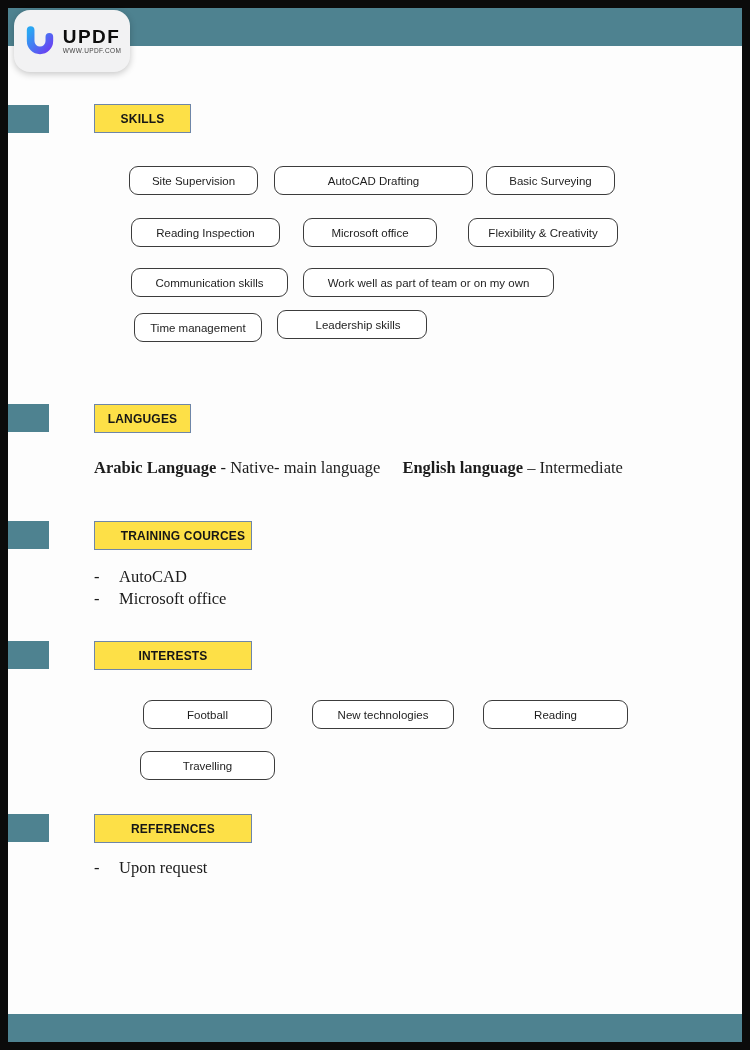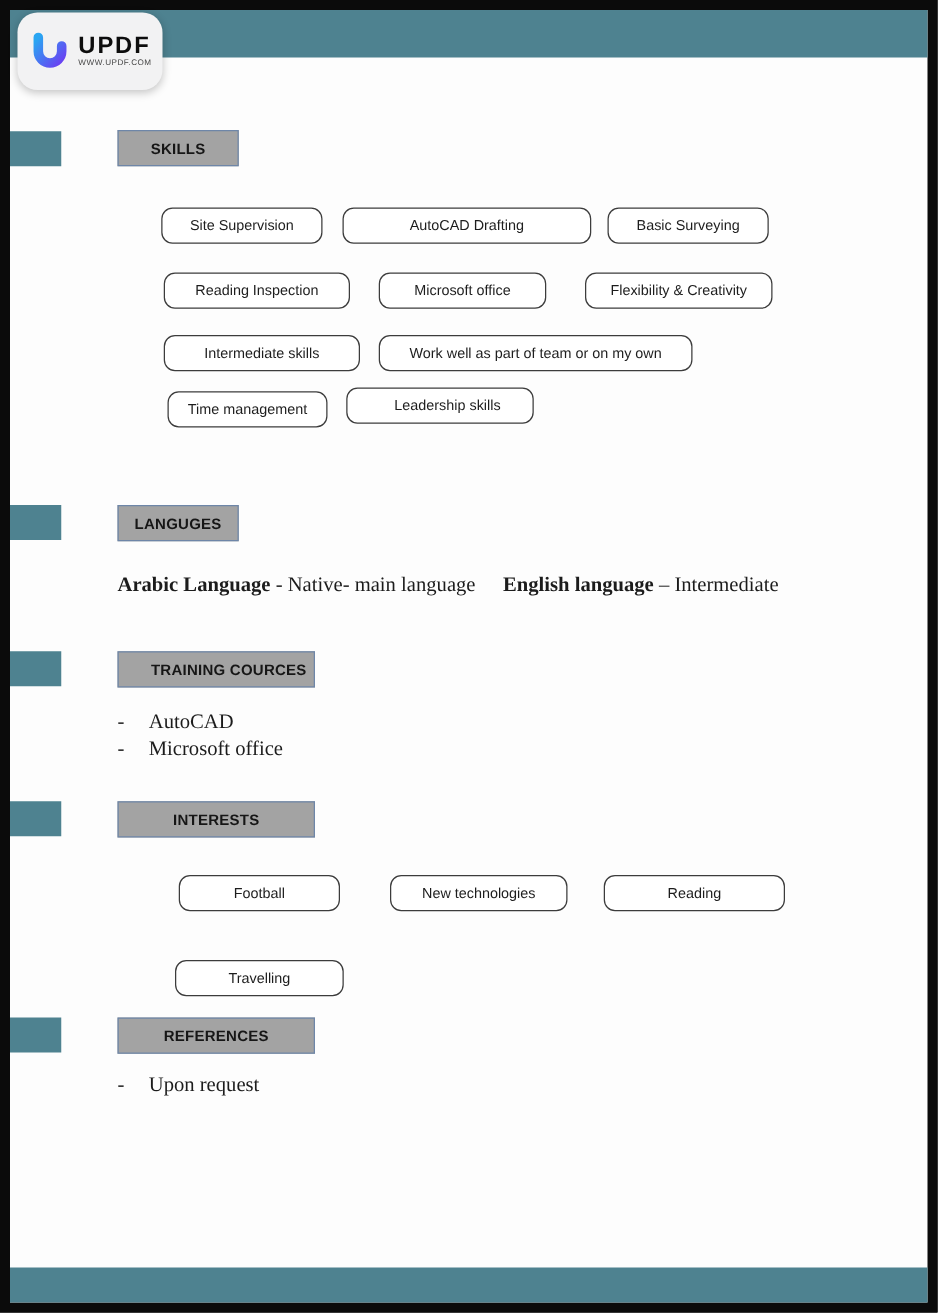--- a/index.html
+++ b/index.html
@@ -10,21 +10,21 @@
   .band-top{top:0;height:38px;}
   .band-bottom{bottom:0;height:28px;}
   .logo-pill{position:absolute;left:6px;top:2px;width:116px;height:62px;background:#f2f2f3;
              border-radius:16px;box-shadow:0 2px 7px rgba(0,0,0,.22);display:flex;align-items:center;
              justify-content:center;gap:6px;}
   .logo-mark{width:34px;height:34px;flex:0 0 auto;}
   .logo-texts{display:flex;flex-direction:column;line-height:1;}
   .logo-name{font-weight:800;font-size:19px;letter-spacing:1.5px;color:#0d0d0d;}
   .logo-url{font-size:6.5px;letter-spacing:.4px;color:#444;margin-top:2px;}
   .marker{position:absolute;left:0;width:41px;height:28px;background:#4e8290;}
-  .hbox{position:absolute;background:#a3a3a3;border:1px solid #6e86a8;box-sizing:border-box;
+  .hbox{position:absolute;background:#fde047;border:1px solid #6e86a8;box-sizing:border-box;
         display:flex;align-items:center;justify-content:center;height:29px;text-align:center;}
   .hbox span{font-weight:700;font-size:12px;color:#161616;letter-spacing:.2px;}
   .pill{position:absolute;background:#fff;border:1.6px solid #3c3c3c;border-radius:9px;
         box-sizing:border-box;display:flex;align-items:center;justify-content:center;height:29px;}
   .pill span{font-size:11.5px;color:#1d1d1d;white-space:nowrap;}
   .serif{font-family:Liberation Serif, serif;color:#1c1c1c;}
   .langline{position:absolute;left:86px;top:450px;font-size:16.5px;}
   .langline b{font-weight:700;}
   .langline .gap{display:inline-block;width:22px;}
   .dashlist{position:absolute;left:86px;}
@@ -78,21 +78,21 @@
     <div class="pill" style="left:123px;top:210px;width:149px;">
         <span>Reading Inspection</span>
       </div>
     <div class="pill" style="left:295px;top:210px;width:134px;">
         <span>Microsoft office</span>
       </div>
     <div class="pill" style="left:460px;top:210px;width:150px;">
         <span>Flexibility &amp; Creativity</span>
       </div>
     <div class="pill" style="left:123px;top:260px;width:157px;">
-        <span>Intermediate skills</span>
+        <span>Communication skills</span>
       </div>
     <div class="pill" style="left:295px;top:260px;width:251px;">
         <span>Work well as part of team or on my own</span>
       </div>
     <div class="pill" style="left:126px;top:305px;width:128px;">
         <span>Time management</span>
       </div>
     <div class="pill" style="left:269px;top:302px;width:150px;padding-left:12px;">
         <span>Leadership skills</span>
       </div>
@@ -123,21 +123,21 @@
     </div>
     <div class="pill" style="left:135px;top:692px;width:129px;">
         <span>Football</span>
       </div>
     <div class="pill" style="left:475px;top:692px;width:145px;">
         <span>Reading</span>
       </div>
     <div class="pill" style="left:304px;top:692px;width:142px;">
         <span>New technologies</span>
       </div>
-    <div class="pill" style="left:132px;top:743px;width:135px;margin-top:17px;">
+    <div class="pill" style="left:132px;top:743px;width:135px;">
         <span>Travelling</span>
       </div>
 
     <div class="hbox" style="left:86px;top:806px;width:158px;">
       <span>REFERENCES</span>
     </div>
     <div class="dashlist serif" style="top:849px;">
       <div class="dashrow">
         <span class="dash">-</span>
         <span>Upon request</span>

